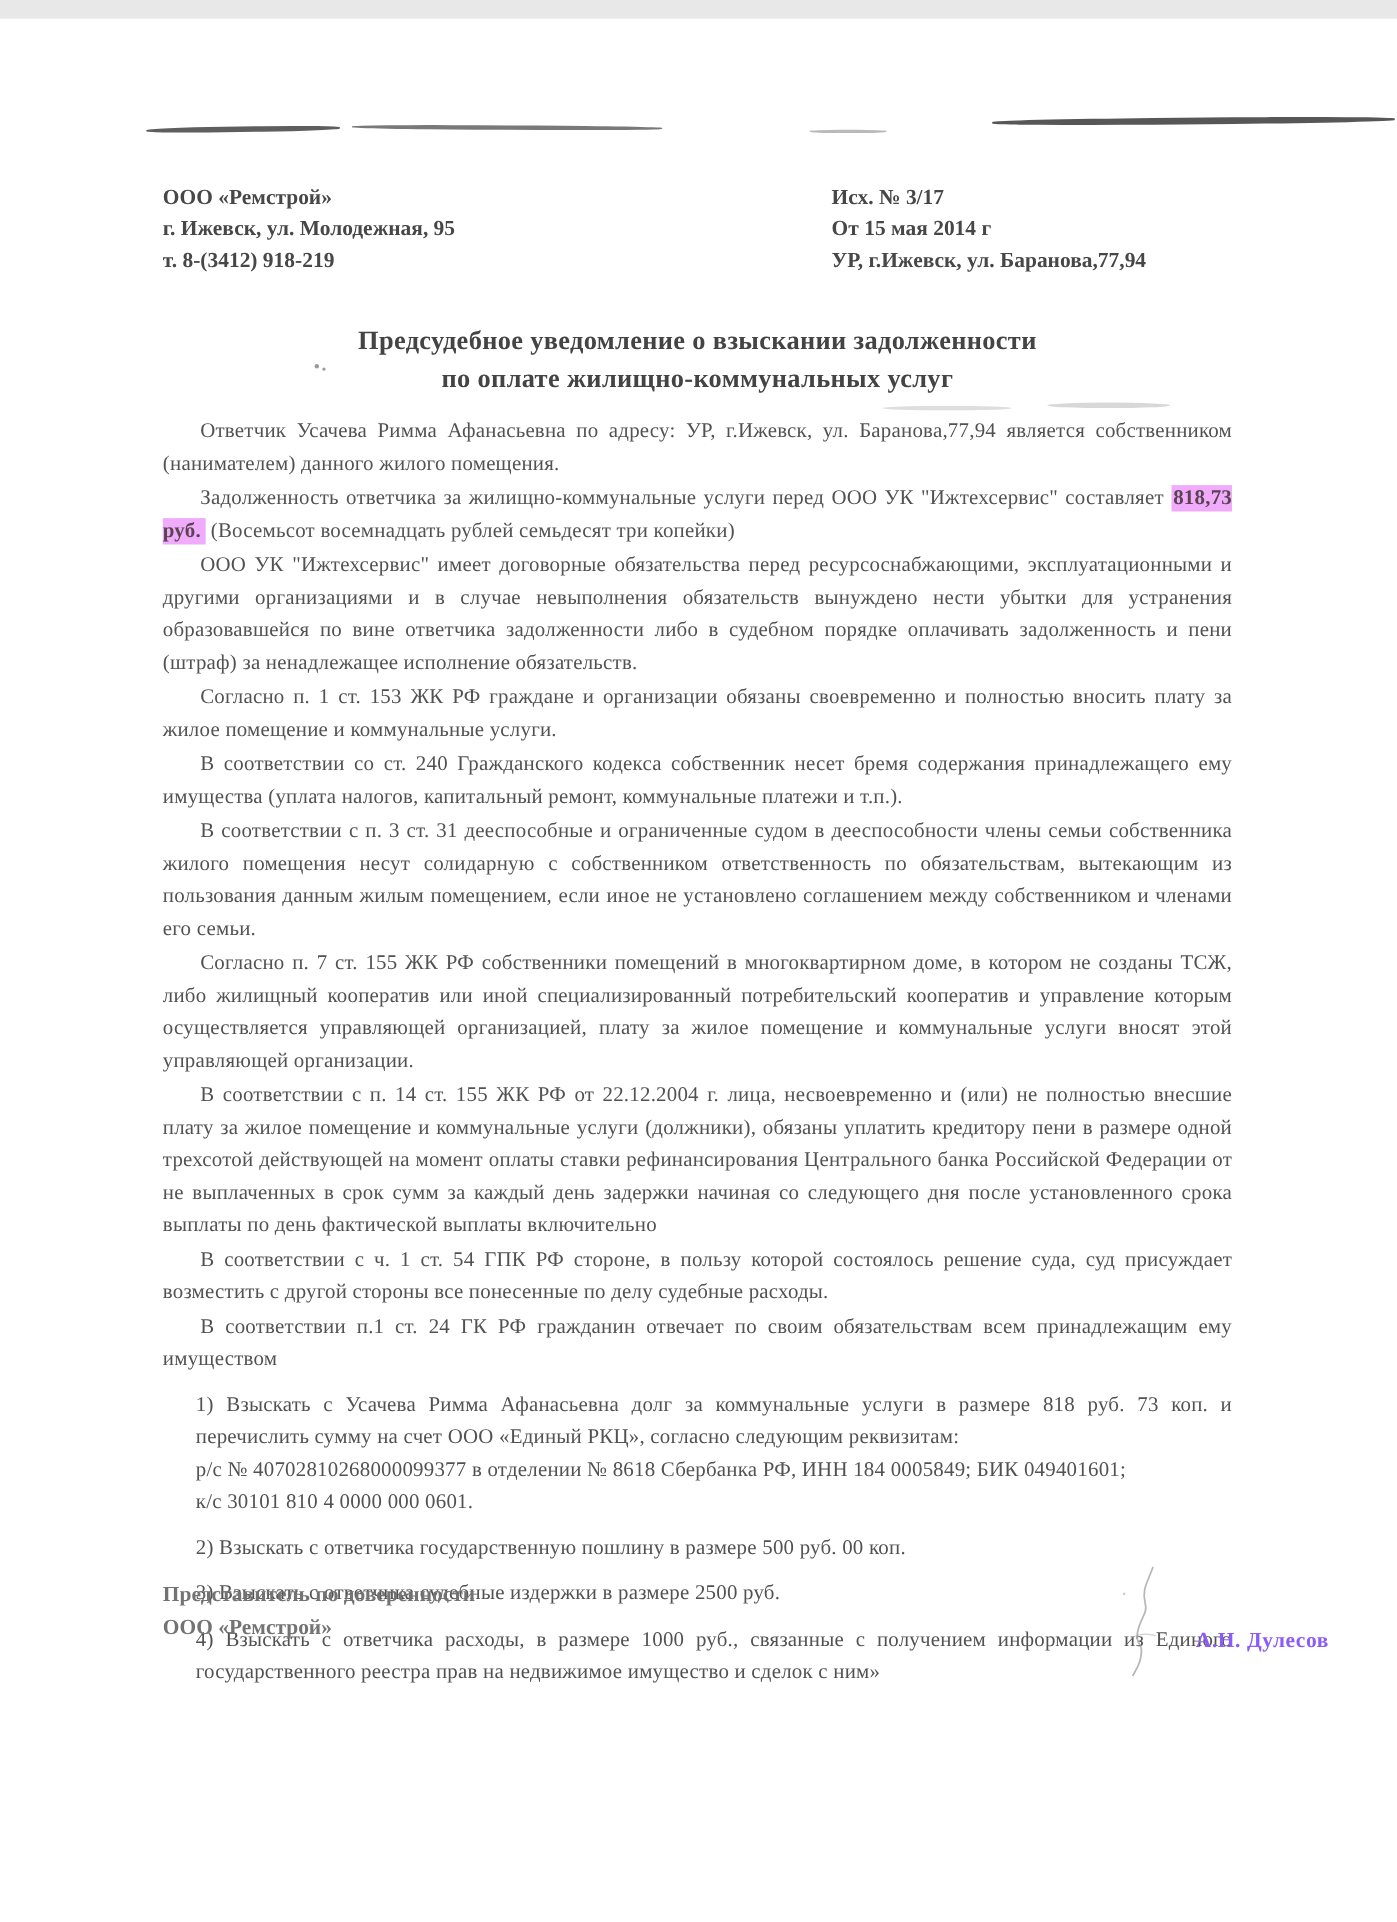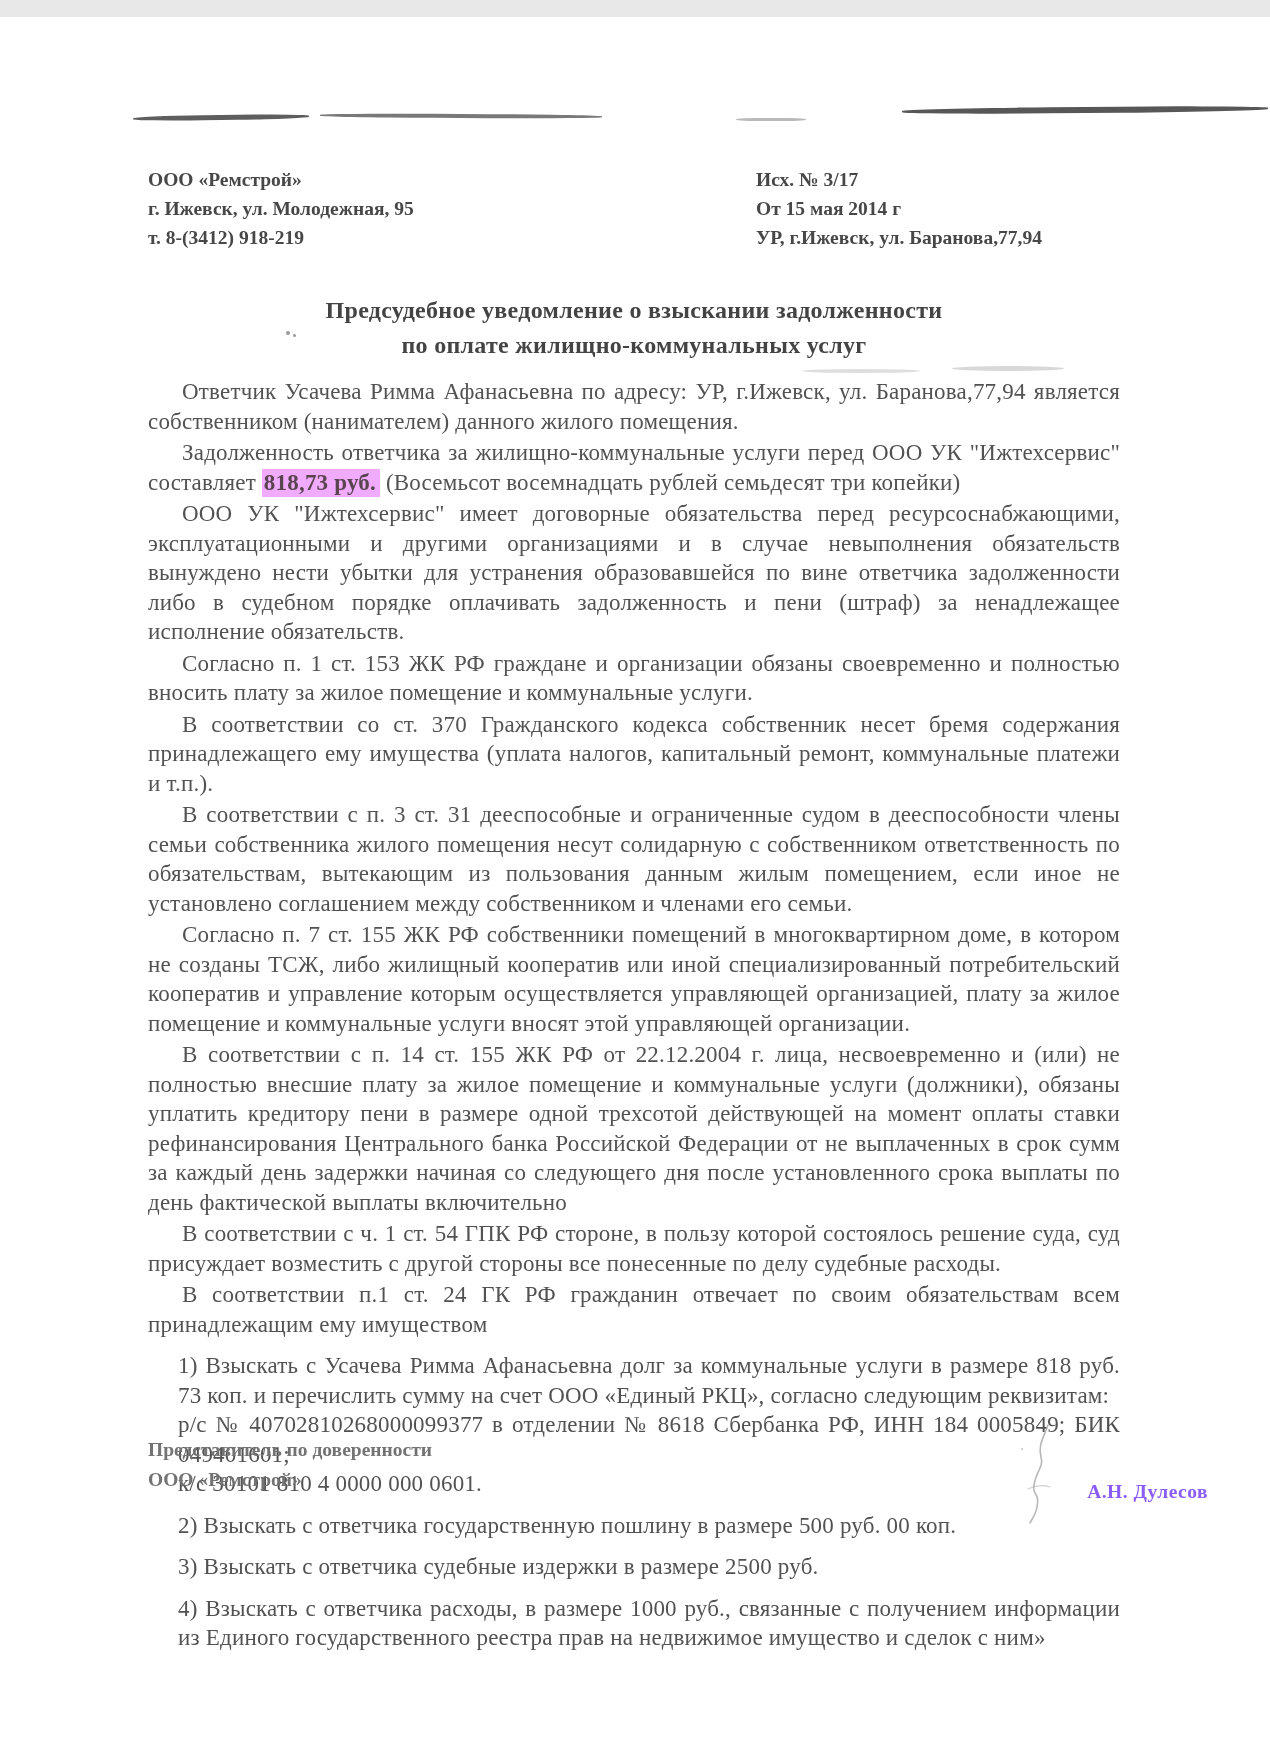--- a/index.html
+++ b/index.html
@@ -36,21 +36,21 @@
   
   .doc-title {
     position:absolute; left:148px; top:276px; width:972px;
     text-align:center; font-weight:bold; font-size:24px; line-height:35px;
     color:#444444; letter-spacing:.3px;
   }
 
   
   .doc-body {
     position:absolute; left:148px; top:360px; width:972px;
-    font-size:23px; line-height:29.5px; text-align:justify;
+    font-size:19px; line-height:29.5px; text-align:justify;
     color:#525252; letter-spacing:.2px;
   }
   .doc-body p { margin:0 0 2px 0; text-indent:34px; }
   .hl {
     background:#f0abfc;
     padding:1px 4px 2px 2px;
     color:#5a4450;
     font-weight:bold;
   }
   .claims { margin-top:6px; padding-left:30px; }
@@ -99,21 +99,21 @@
   <div class="doc-title">
     <div>Предсудебное уведомление о взыскании задолженности</div>
     <div>по оплате жилищно-коммунальных услуг</div>
   </div>
 
   <div class="doc-body">
     <p>Ответчик Усачева Римма Афанасьевна по адресу: УР, г.Ижевск, ул. Баранова,77,94 является собственником (нанимателем) данного жилого помещения.</p>
     <p><span>Задолженность ответчика за жилищно-коммунальные услуги перед ООО УК "Ижтехсервис" составляет </span><span class="hl">818,73 руб.</span><span> (Восемьсот восемнадцать рублей семьдесят три копейки)</span></p>
     <p>ООО УК "Ижтехсервис" имеет договорные обязательства перед ресурсоснабжающими, эксплуатационными и другими организациями и в случае невыполнения обязательств вынуждено нести убытки для устранения образовавшейся по вине ответчика задолженности либо в судебном порядке оплачивать задолженность и пени (штраф) за ненадлежащее исполнение обязательств.</p>
     <p>Согласно п. 1 ст. 153 ЖК РФ граждане и организации обязаны своевременно и полностью вносить плату за жилое помещение и коммунальные услуги.</p>
-    <p>В соответствии со ст. 370 Гражданского кодекса собственник несет бремя содержания принадлежащего ему имущества (уплата налогов, капитальный ремонт, коммунальные платежи и т.п.).</p>
+    <p>В соответствии со ст. 240 Гражданского кодекса собственник несет бремя содержания принадлежащего ему имущества (уплата налогов, капитальный ремонт, коммунальные платежи и т.п.).</p>
     <p>В соответствии с п. 3 ст. 31 дееспособные и ограниченные судом в дееспособности члены семьи собственника жилого помещения несут солидарную с собственником ответственность по обязательствам, вытекающим из пользования данным жилым помещением, если иное не установлено соглашением между собственником и членами его семьи.</p>
     <p>Согласно п. 7 ст. 155 ЖК РФ собственники помещений в многоквартирном доме, в котором не созданы ТСЖ, либо жилищный кооператив или иной специализированный потребительский кооператив и управление которым осуществляется управляющей организацией, плату за жилое помещение и коммунальные услуги вносят этой управляющей организации.</p>
     <p>В соответствии с п. 14 ст. 155 ЖК РФ от 22.12.2004 г. лица, несвоевременно и (или) не полностью внесшие плату за жилое помещение и коммунальные услуги (должники), обязаны уплатить кредитору пени в размере одной трехсотой действующей на момент оплаты ставки рефинансирования Центрального банка Российской Федерации от не выплаченных в срок сумм за каждый день задержки начиная со следующего дня после установленного срока выплаты по день фактической выплаты включительно</p>
     <p>В соответствии с ч. 1 ст. 54 ГПК РФ стороне, в пользу которой состоялось решение суда, суд присуждает возместить с другой стороны все понесенные по делу судебные расходы.</p>
     <p>В соответствии п.1 ст. 24 ГК РФ гражданин отвечает по своим обязательствам всем принадлежащим ему имуществом</p>
 
     <div class="claims">
       <p class="item">1)  Взыскать с Усачева Римма Афанасьевна долг за коммунальные услуги  в размере 818 руб. 73 коп. и перечислить сумму на счет ООО «Единый РКЦ», согласно следующим реквизитам:</p>
       <p>р/с № 40702810268000099377 в отделении № 8618 Сбербанка РФ, ИНН 184 0005849; БИК 049401601;</p>
       <p>к/с 30101 810 4 0000 000 0601.</p>

